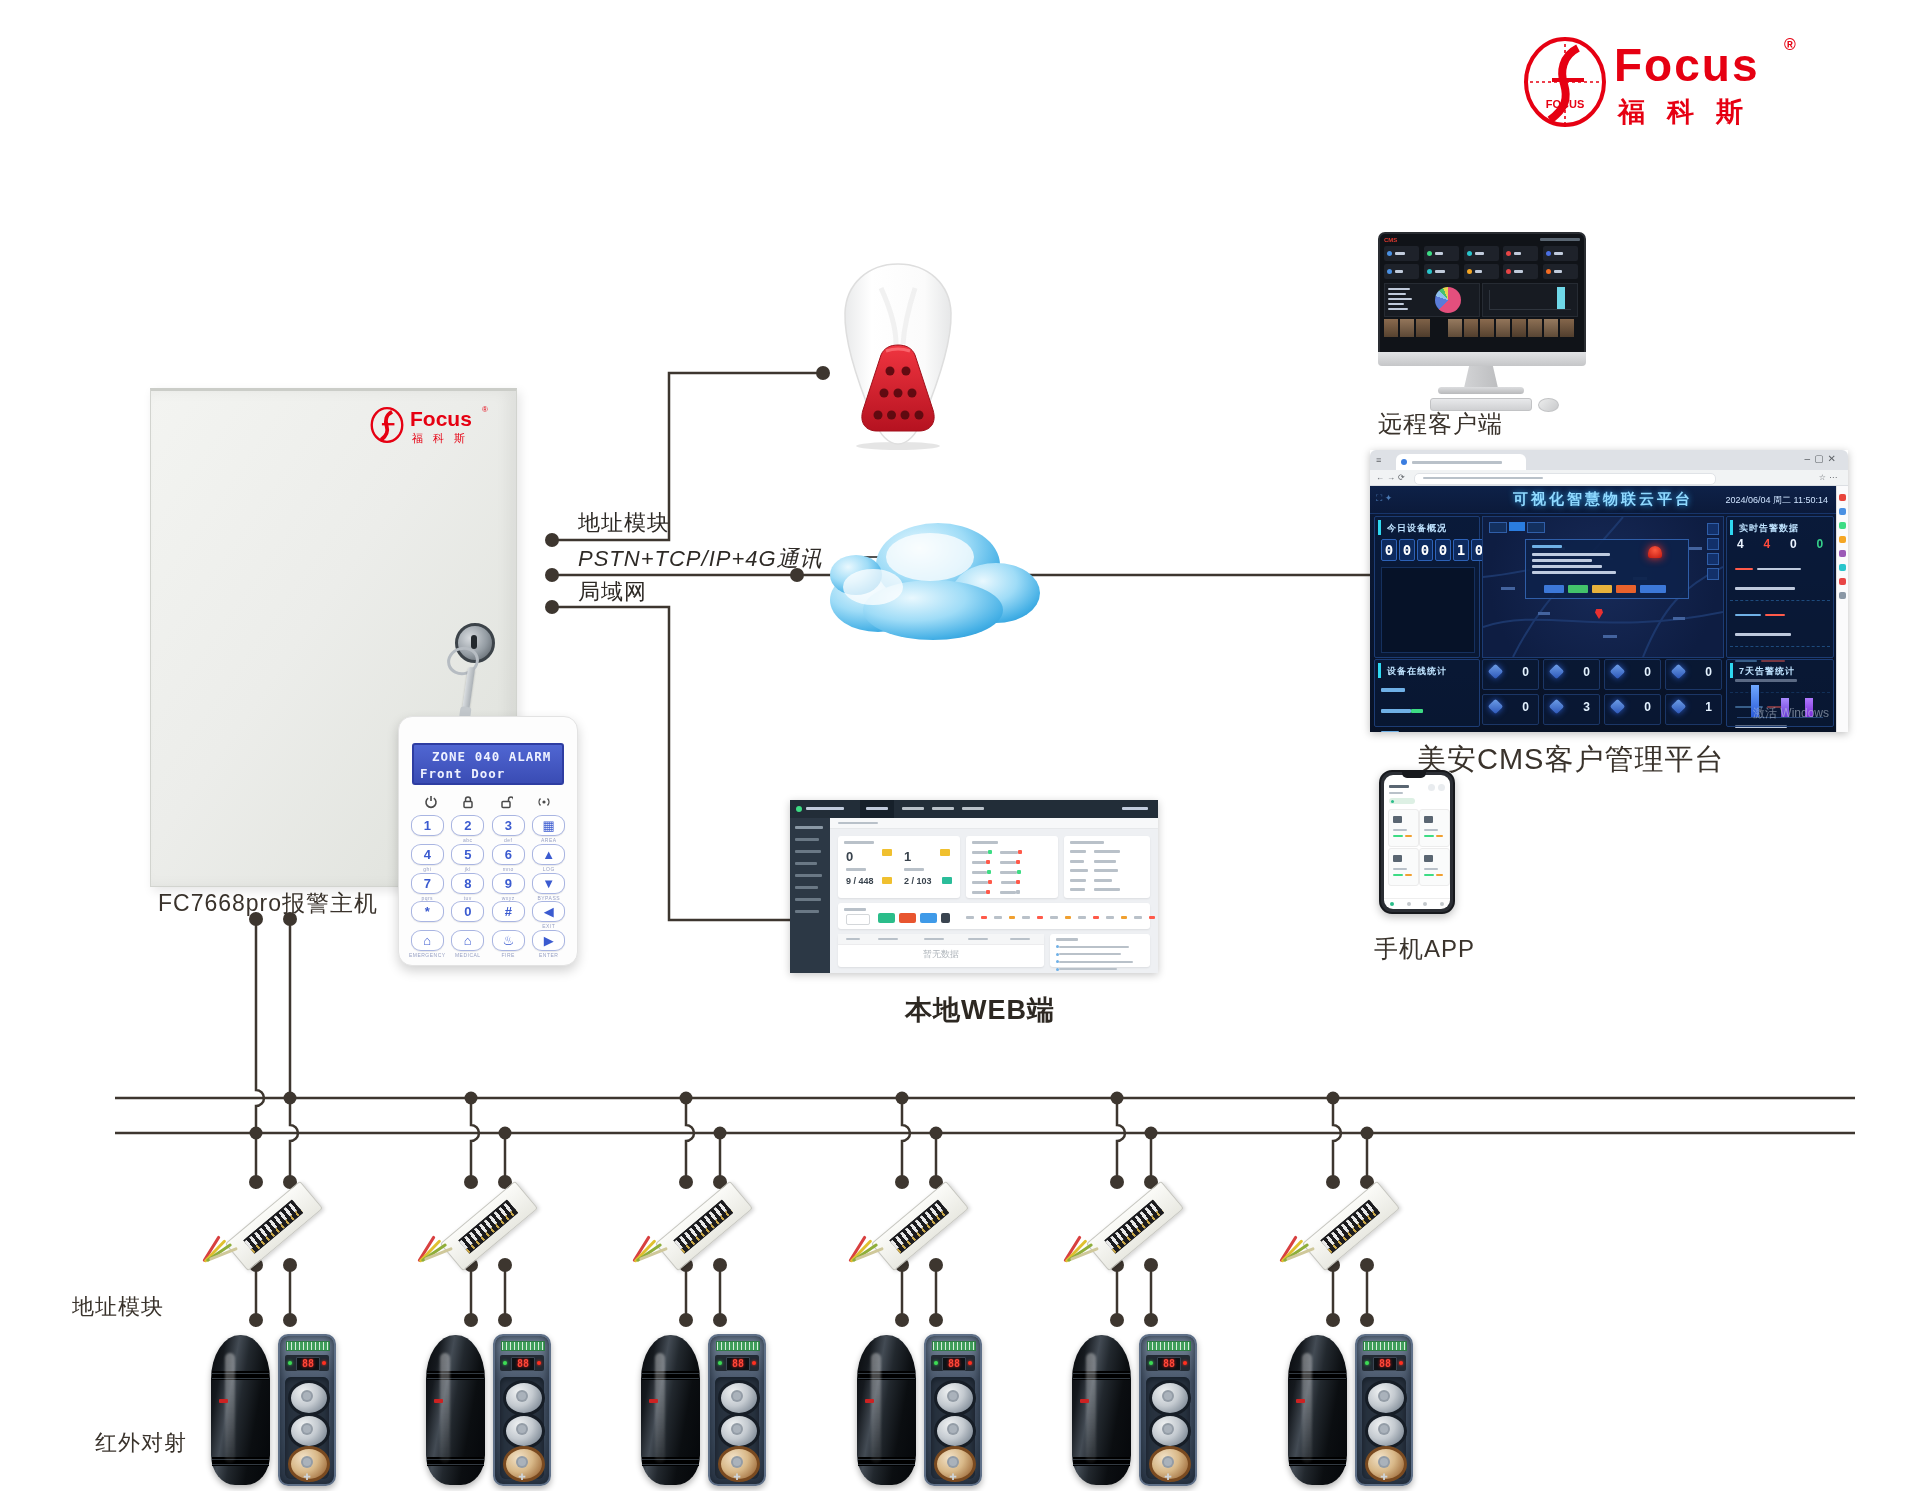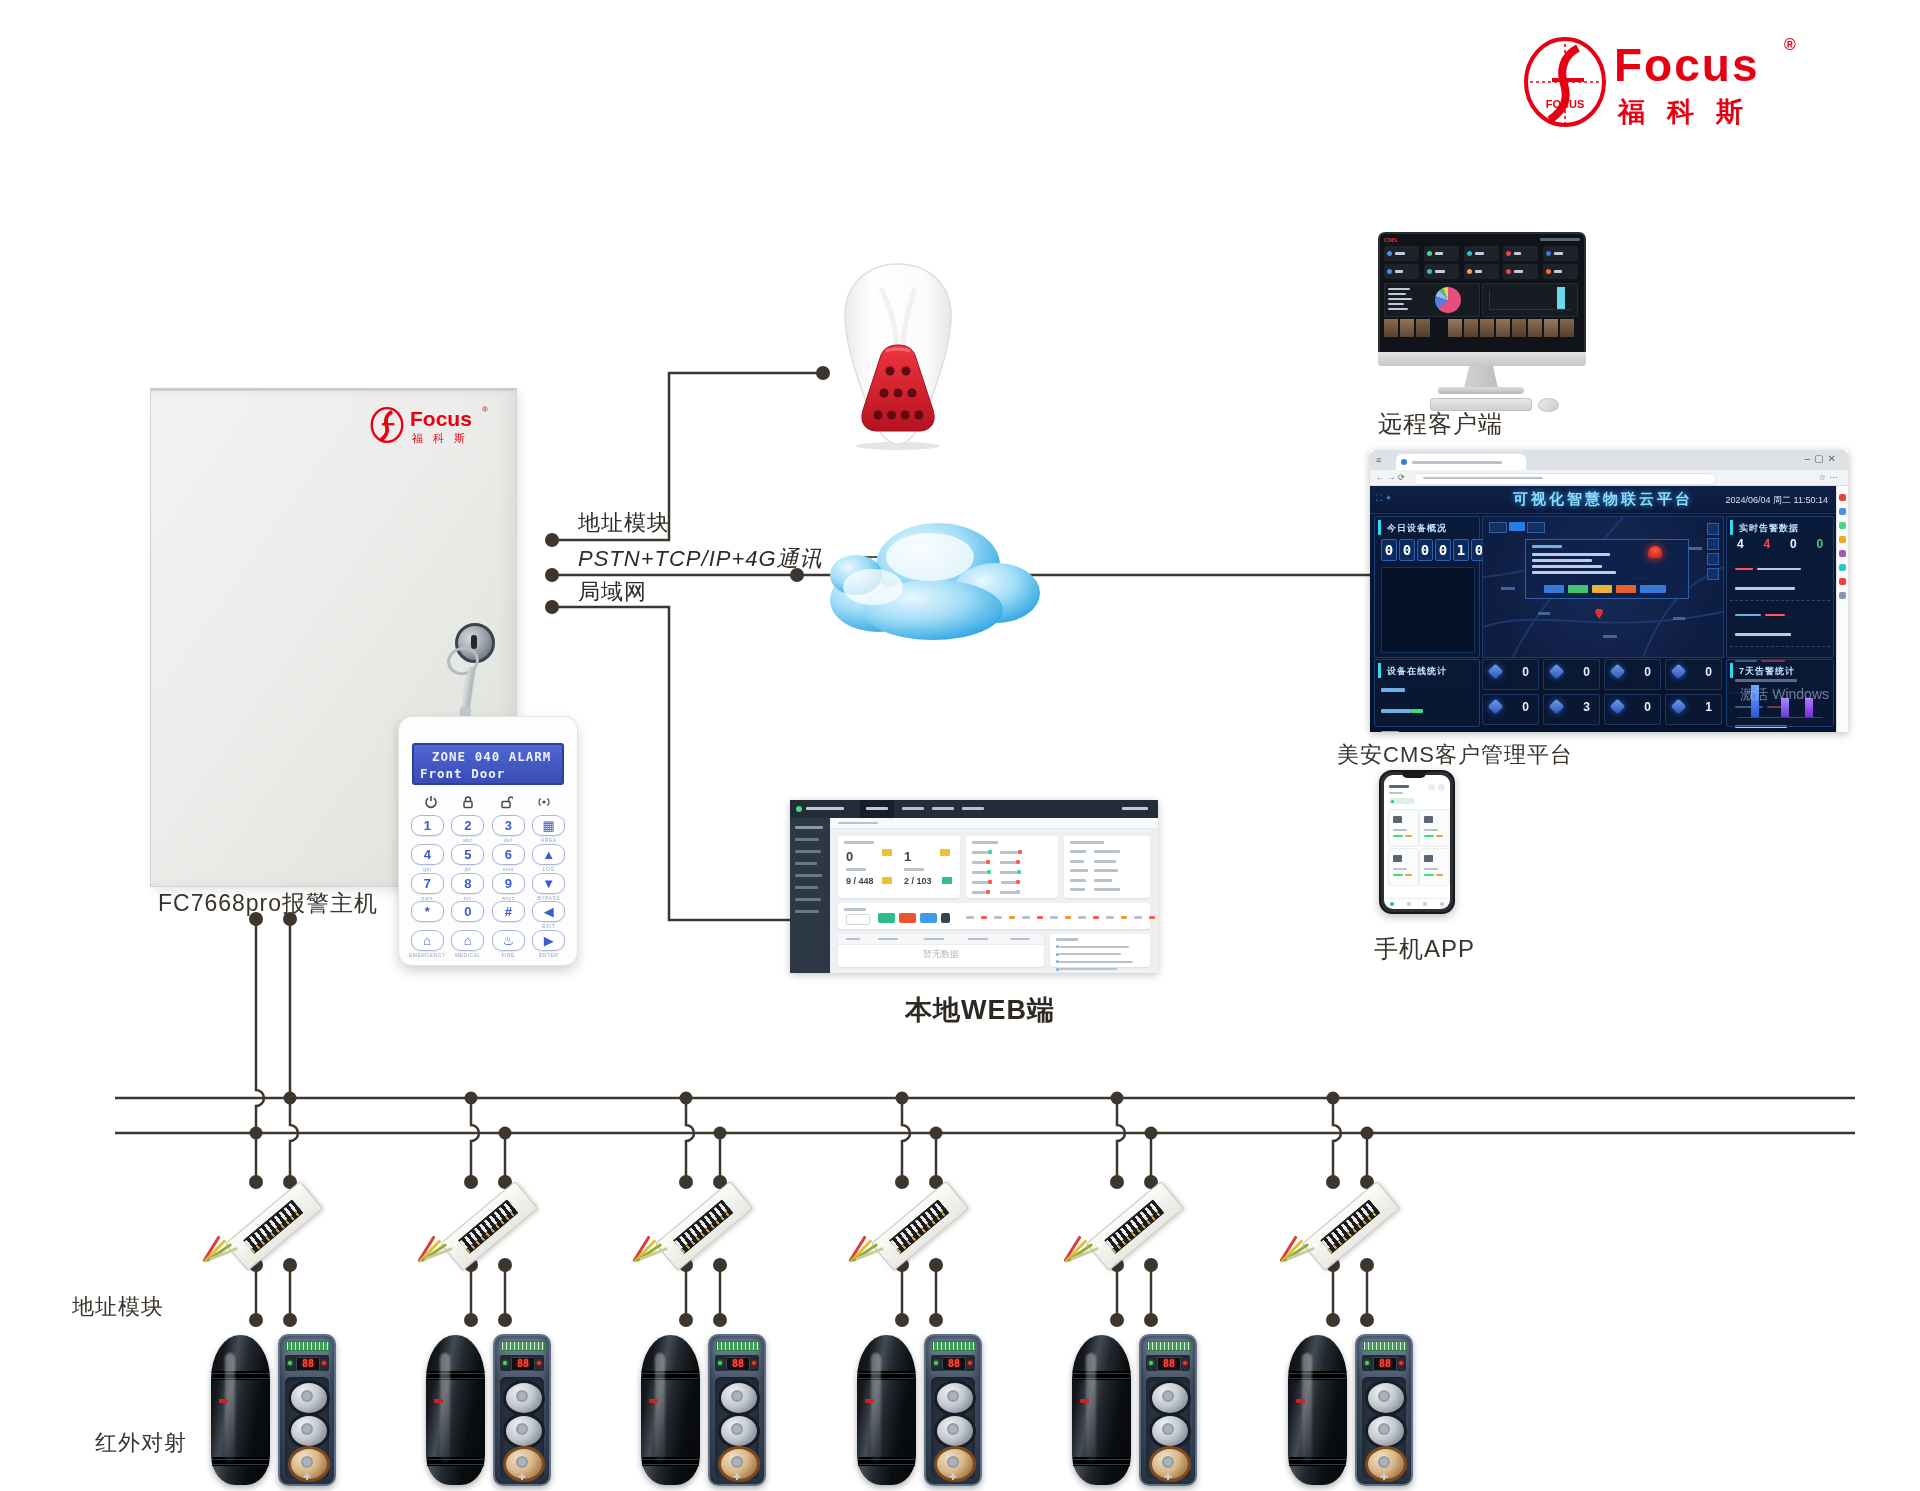--- a/index.html
+++ b/index.html
@@ -665,35 +665,35 @@
         </div>
       </div>
 
       <div class="cpanel" style="left:356px;top:173px;width:106px;height:66px;">
         <div class="ctitle">7天告警统计</div>
         <div style="position:absolute;left:10px;bottom:8px;width:86px;height:36px;border-bottom: 1px solid #2a4a7a;">
           <span style="position:absolute;left:14px;bottom:0;width:8px;height:32px;background:linear-gradient(180deg,#6fa8ff,#2a5ad8);"></span>
           <span style="position:absolute;left:44px;bottom:0;width:8px;height:19px;background:linear-gradient(180deg,#a88aff,#6a3ad8);"></span>
           <span style="position:absolute;left:68px;bottom:0;width:8px;height:19px;background:linear-gradient(180deg,#b07aff,#7a2ad8);"></span>
         </div>
-        <div style="position:absolute;right:4px;bottom:22px;font-size:14px;color:rgba(195,205,220,.55);">激活 Windows</div>
+        <div style="position:absolute;right:4px;bottom:4px;font-size:12px;color:rgba(195,205,220,.55);">激活 Windows</div>
       </div>
     </div>
     <div id="cmsedge">
       <span class="eico" style="background:#e8453c"></span>
         <span class="eico" style="background:#4a90e2"></span>
       <span class="eico" style="background:#3ddc84"></span>
         <span class="eico" style="background:#f5a623"></span>
       <span class="eico" style="background:#9b59b6"></span>
         <span class="eico" style="background:#29c5cc"></span>
       <span class="eico" style="background:#e84545"></span>
         <span class="eico" style="background:#8a97a5"></span>
     </div>
   </div>
-  <div class="lbl" style="left:1337px;top:740px;font-size:22px;">美安CMS客户管理平台</div>
+  <div class="lbl" style="left:1417px;top:740px;font-size:29px;">美安CMS客户管理平台</div>
 
   <div id="web" class="abs dev">
     <div id="webtop">
       <span class="mdot" style="position:absolute;left:6px;top:6px;background:#3ddc84;width:6px;height:6px;"></span>
       <span class="b bw" style="position:absolute;left:16px;top:7px;width:38px;"></span>
       <span style="position:absolute;left:70px;top:0;width:34px;height:18px;background:#16202a;"></span>
       <span class="b bw" style="position:absolute;left:76px;top:7px;width:22px;"></span>
       <span class="b bk" style="position:absolute;left:112px;top:7px;width:22px;"></span>
       <span class="b bk" style="position:absolute;left:142px;top:7px;width:22px;"></span>
       <span class="b bk" style="position:absolute;left:172px;top:7px;width:22px;"></span>

